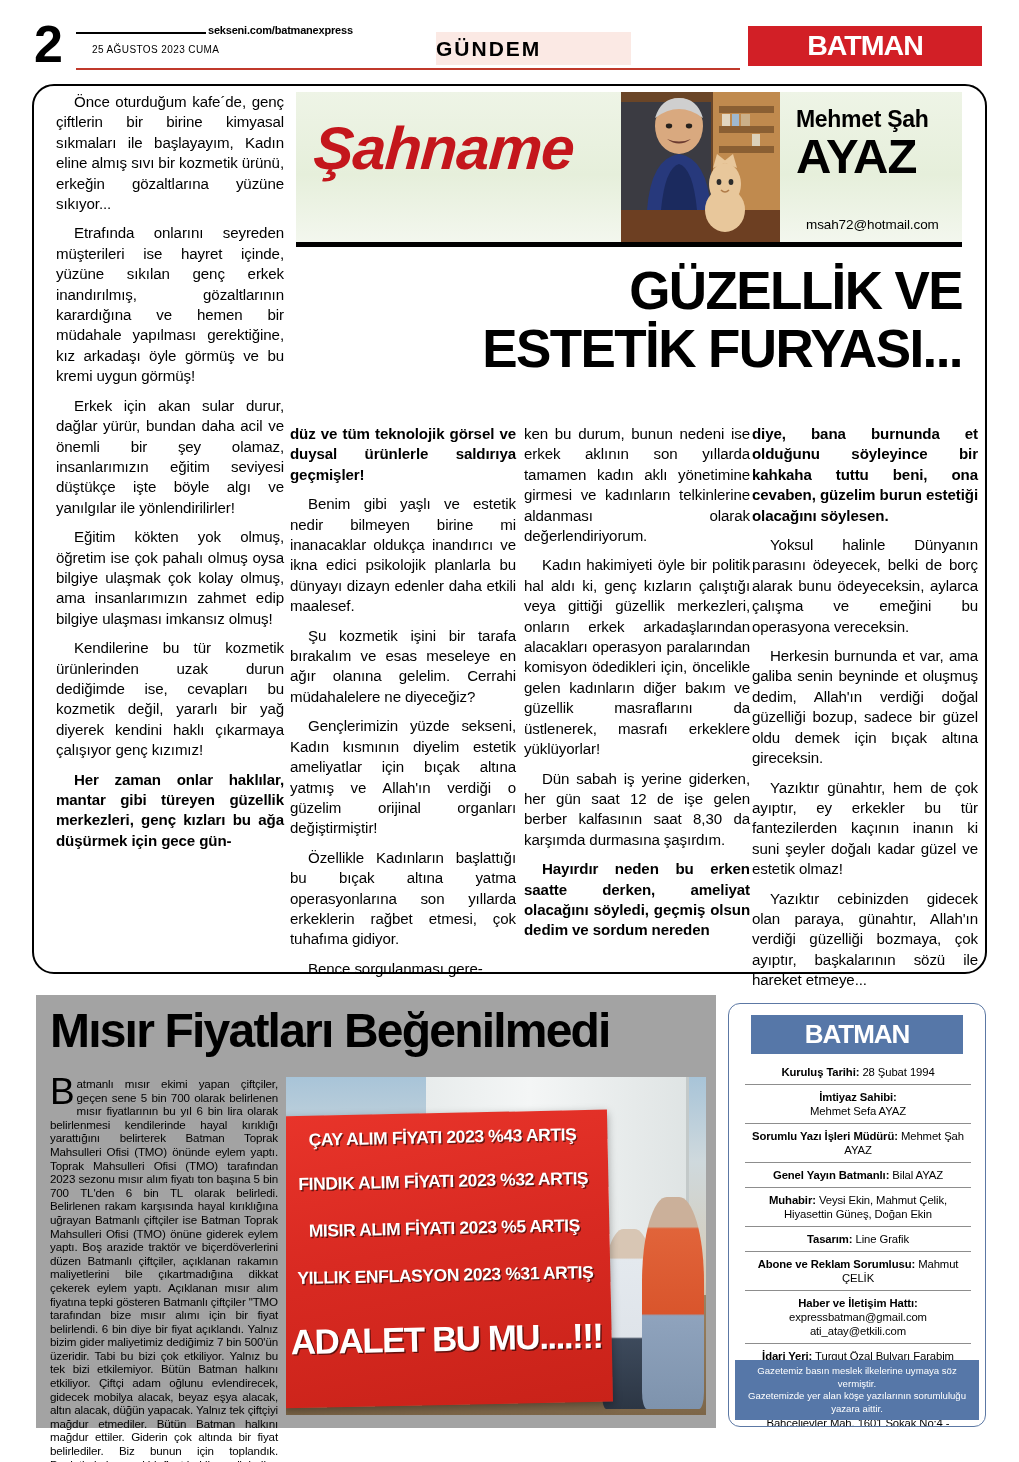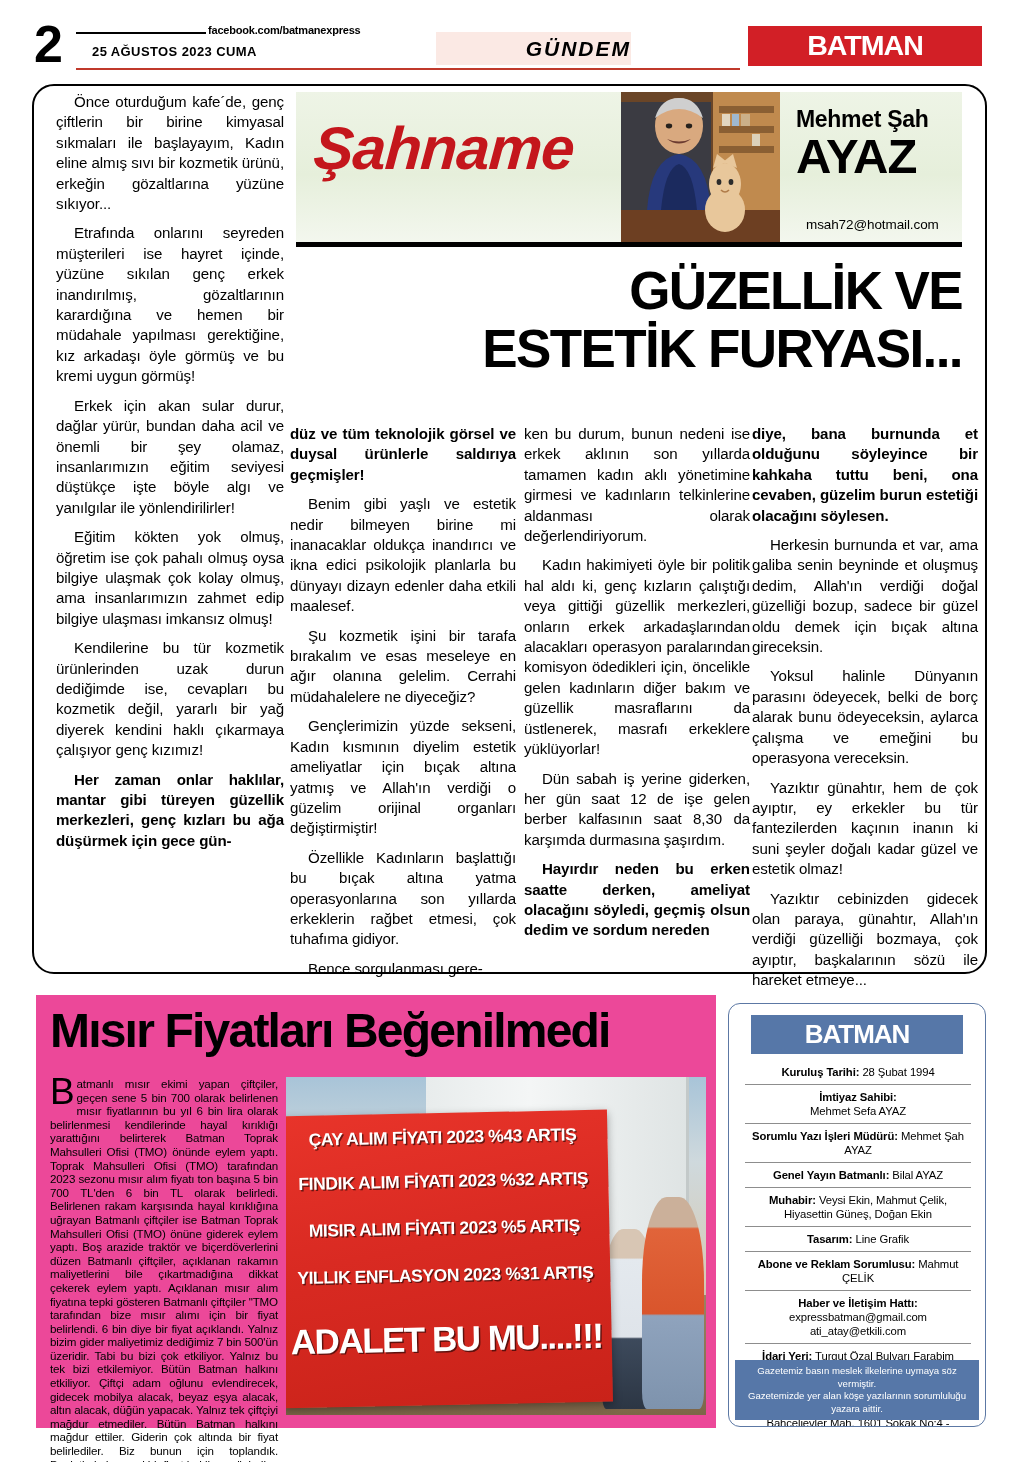--- a/index.html
+++ b/index.html
@@ -44,33 +44,32 @@
     position: absolute;
     left: 208px; top: 24px;
     font-size: 11px;
     font-weight: bold;
     letter-spacing: -0.2px;
     white-space: nowrap;
   }
   .date-text {
     position: absolute;
     left: 92px; top: 44px;
-    font-size: 13px;
-    font-weight: bold;
+    font-size: 10px;
+    font-weight: normal;
     letter-spacing: 0.4px;
     white-space: nowrap;
   }
   .section-badge {
     position: absolute;
     left: 436px; top: 32px;
     width: 195px;
     height: 33px;
     background: #fbe9e4;
-    text-align: right;
-    font-style: italic;
+    text-align: left;
   }
   .section-badge span {
     display: block;
     font-size: 21px;
     font-weight: bold;
     letter-spacing: 2px;
     line-height: 33px;
   }
   .header-rule {
     position: absolute;
@@ -220,21 +219,21 @@
   #art-col-1 { left: 290px; }
   #art-col-2 { left: 524px; }
   #art-col-3 { left: 752px; }
 
   
   #corn-story {
     position: absolute;
     left: 36px; top: 995px;
     width: 680px;
     height: 433px;
-    background: #ec4899;
+    background: #a3a3a3;
   }
   #corn-headline {
     position: absolute;
     left: 14px; top: 8px;
     width: 660px;
     font-size: 48px;
     font-weight: bold;
     letter-spacing: -1.8px;
     line-height: 56px;
     white-space: nowrap;
@@ -387,21 +386,21 @@
     padding: 5px 8px;
     box-sizing: border-box;
   }
 </style>
 </head>
 <body>
 
 <div id="page-header">
   <div class="page-number">2</div>
   <div class="fb-rule"></div>
-  <div class="fb-text">facebook.com/batmanexpress</div>
+  <div class="fb-text">sekseni.com/batmanexpress</div>
   <div class="date-text">25 AĞUSTOS 2023 CUMA</div>
   <div class="section-badge">
     <span>GÜNDEM</span>
   </div>
   <div class="header-rule"></div>
   <div class="masthead-top">
     <span>BATMAN EXPRESS</span>
   </div>
 </div>
 
@@ -468,22 +467,22 @@
 
 <div class="art-col" id="art-col-2">
   <p class="body-p nodent">ken bu durum, bunun nedeni ise erkek aklının son yıllarda tamamen kadın aklı yönetimine girmesi ve kadınların telkinlerine aldanması olarak değerlendiriyorum.</p>
   <p class="body-p">Kadın hakimiyeti öyle bir politik hal aldı ki, genç kızların çalıştığı veya gittiği güzellik merkezleri, onların erkek arkadaşlarından alacakları operasyon paralarından komisyon ödedikleri için, öncelikle gelen kadınların diğer bakım ve güzellik masraflarını da üstlenerek, masrafı erkeklere yüklüyorlar!</p>
   <p class="body-p">Dün sabah iş yerine giderken, her gün saat 12 de işe gelen berber kalfasının saat 8,30 da karşımda durmasına şaşırdım.</p>
   <p class="body-p bold">Hayırdır neden bu erken saatte derken, ameliyat olacağını söyledi, geçmiş olsun dedim ve sordum nereden</p>
 </div>
 
 <div class="art-col" id="art-col-3">
   <p class="body-p bold nodent">diye, bana burnunda et olduğunu söyleyince bir kahkaha tuttu beni, ona cevaben, güzelim burun estetiği olacağını söylesen.</p>
+  <p class="body-p">Yoksul halinle Dünyanın parasını ödeyecek, belki de borç alarak bunu ödeyeceksin, aylarca çalışma ve emeğini bu operasyona vereceksin.</p>
   <p class="body-p">Herkesin burnunda et var, ama galiba senin beyninde et oluşmuş dedim, Allah'ın verdiği doğal güzelliği bozup, sadece bir güzel oldu demek için bıçak altına gireceksin.</p>
-  <p class="body-p">Yoksul halinle Dünyanın parasını ödeyecek, belki de borç alarak bunu ödeyeceksin, aylarca çalışma ve emeğini bu operasyona vereceksin.</p>
   <p class="body-p">Yazıktır günahtır, hem de çok ayıptır, ey erkekler bu tür fantezilerden kaçının inanın ki suni şeyler doğalı kadar güzel ve estetik olmaz!</p>
   <p class="body-p">Yazıktır cebinizden gidecek olan paraya, günahtır, Allah'ın verdiği güzelliği bozmaya, çok ayıptır, başkalarının sözü ile hareket etmeye...</p>
 </div>
 
 <div id="corn-story">
   <div id="corn-headline">Mısır Fiyatları Beğenilmedi</div>
   <div id="corn-text">
     <p class="corn-p drop">Batmanlı mısır ekimi yapan çiftçiler, geçen sene 5 bin 700 olarak belirlenen mısır fiyatlarının bu yıl 6 bin lira olarak belirlenmesi kendilerinde hayal kırıklığı yarattığını belirterek Batman Toprak Mahsulleri Ofisi (TMO) önünde eylem yaptı. Toprak Mahsulleri Ofisi (TMO) tarafından 2023 sezonu mısır alım fiyatı ton başına 5 bin 700 TL'den 6 bin TL olarak belirledi. Belirlenen rakam karşısında hayal kırıklığına uğrayan Batmanlı çiftçiler ise Batman Toprak Mahsulleri Ofisi (TMO)  önüne giderek eylem yaptı. Boş arazide traktör ve biçerdöverlerini düzen Batmanlı çiftçiler, açıklanan rakamın maliyetlerini bile çıkartmadığına dikkat çekerek eylem yaptı. Açıklanan mısır alım fiyatına tepki gösteren Batmanlı çiftçiler "TMO tarafından bize mısır alımı için bir fiyat belirlendi. 6 bin diye bir fiyat açıklandı. Yalnız bizim gider maliyetimiz dediğimiz 7 bin 500'ün üzeridir. Tabi bu bizi çok etkiliyor. Yalnız bu tek bizi etkilemiyor. Bütün Batman halkını etkiliyor. Çiftçi adam oğlunu evlendirecek, gidecek mobilya alacak, beyaz eşya alacak, altın alacak, düğün yapacak. Yalnız tek çiftçiyi mağdur etmediler. Bütün Batman halkını mağdur ettiler. Giderin çok altında bir fiyat belirlediler. Biz bunun için toplandık. Devletimizden yeni bir fiyat bekliyoruz" dedi.</p>
   </div>
 

